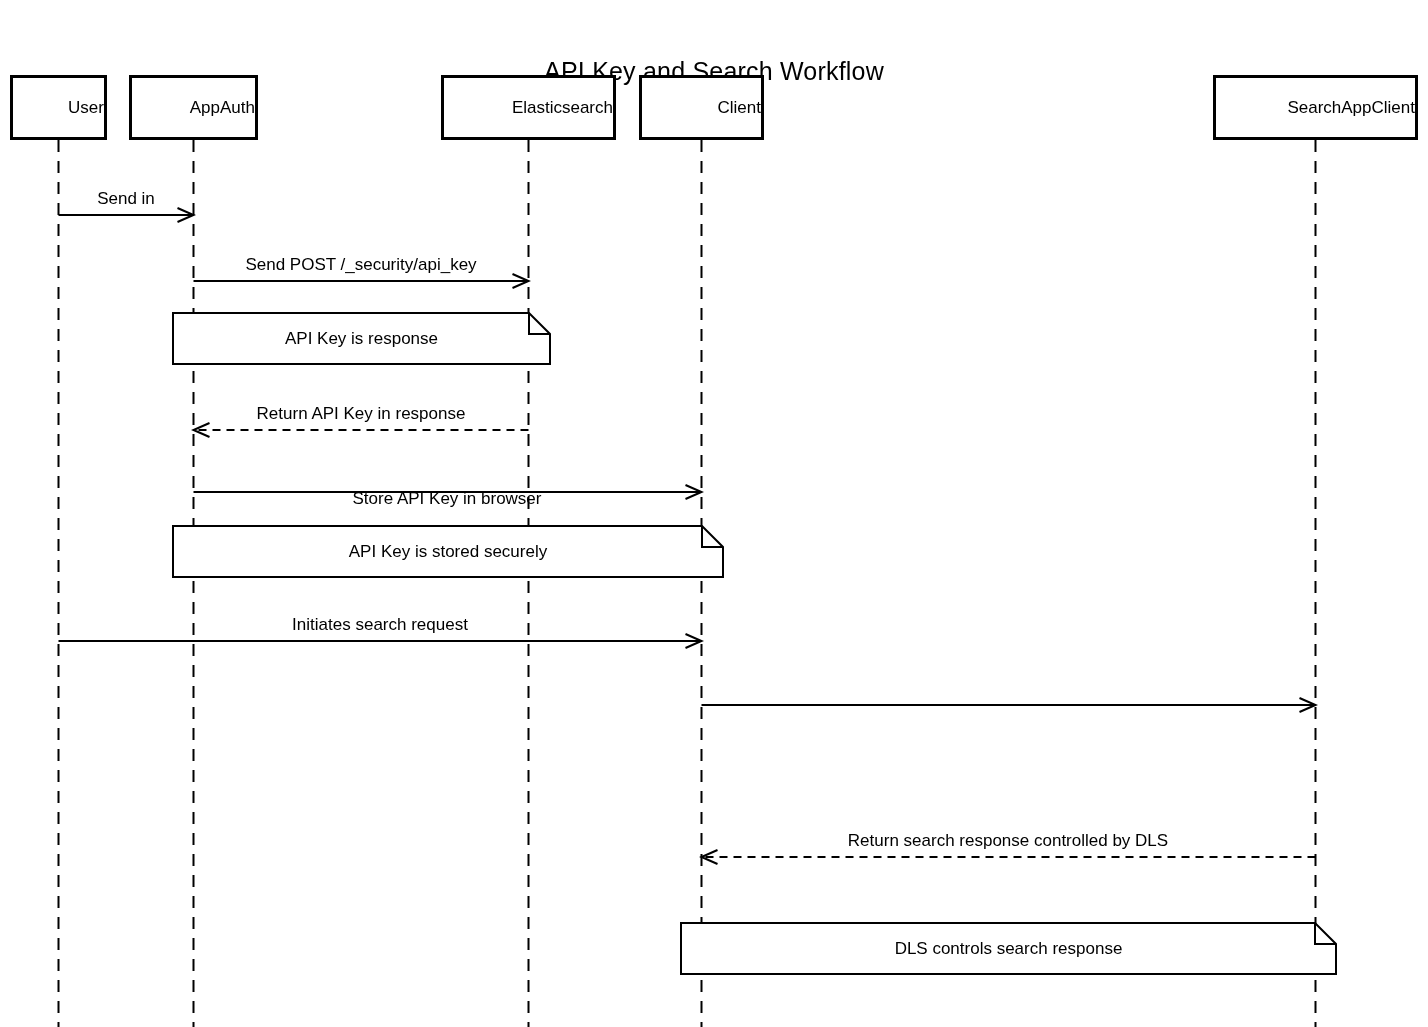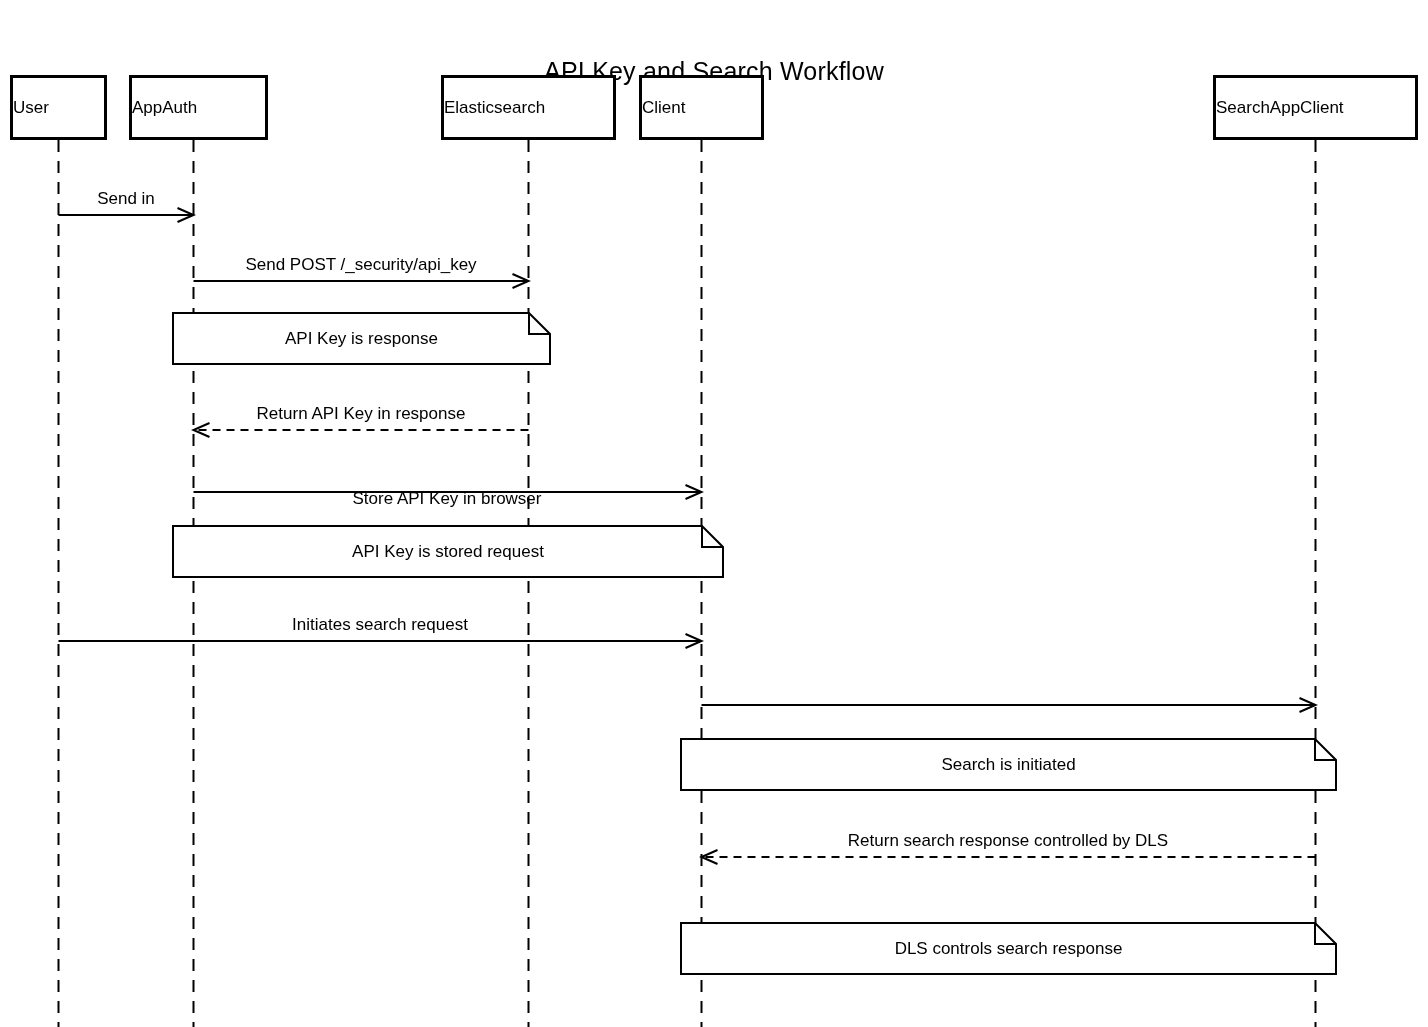--- a/index.html
+++ b/index.html
@@ -10,21 +10,21 @@
     overflow:hidden;
   }
   .title {
     position:absolute; top:9px; left:0; width:100%;
     text-align:center; font-size:25px; letter-spacing:0.2px;margin-top:48px;
   }
   svg.layer { position:absolute; top:0; left:0; }
   .actor {
     position:absolute; top:75px; height:65px;
     border:3px solid #000; background:#fff; box-sizing:border-box;
-    display:flex; align-items:center; justify-content:flex-start;
+    display:flex; align-items:center; justify-content:flex-end;
     font-size:17px; white-space:nowrap;
   }
   .msg-label {
     position:absolute; transform:translateX(-50%);
     font-size:17px; line-height:22px; white-space:nowrap;
     background:transparent;
   }
   .note { position:absolute; }
   .note .note-svg { position:absolute; top:0; left:0; }
   .note .note-text {
@@ -68,21 +68,21 @@
       <polyline points="1299.5,698 1315.5,705 1299.5,712"></polyline>
 
       <line x1="1315.5" y1="857" x2="701.5" y2="857" stroke-dasharray="8 6"></line>
       <polyline points="717.5,850 701.5,857 717.5,864"></polyline>
     </g>
   </svg>
 
   <div class="actor" style="left:10px;  width:97px;">
     <span>User</span>
   </div>
-  <div class="actor" style="left:129px; width:139px;">
+  <div class="actor" style="left:129px; width:129px;">
     <span>AppAuth</span>
   </div>
   <div class="actor" style="left:441px; width:175px;">
     <span>Elasticsearch</span>
   </div>
   <div class="actor" style="left:639px; width:125px;">
     <span>Client</span>
   </div>
   <div class="actor" style="left:1213px; width:205px;">
     <span>SearchAppClient</span>
@@ -101,30 +101,23 @@
       <path d="M357 1 V22 H378" fill="none" stroke="#000" stroke-width="2"></path>
     </svg>
     <span class="note-text">API Key is response</span>
   </div>
 
   <div class="note" style="left:172px; top:525px; width:552px; height:53px;">
     <svg class="note-svg" width="552" height="53" viewBox="0 0 552 53">
       <path d="M1 1 H530 L551 22 V52 H1 Z" fill="#ffffff" stroke="#000" stroke-width="2"></path>
       <path d="M530 1 V22 H551" fill="none" stroke="#000" stroke-width="2"></path>
     </svg>
-    <span class="note-text">API Key is stored request</span>
+    <span class="note-text">API Key is stored securely</span>
   </div>
 
-  <div class="note" style="left:680px; top:738px; width:657px; height:53px;">
-    <svg class="note-svg" width="657" height="53" viewBox="0 0 657 53">
-      <path d="M1 1 H635 L656 22 V52 H1 Z" fill="#ffffff" stroke="#000" stroke-width="2"></path>
-      <path d="M635 1 V22 H656" fill="none" stroke="#000" stroke-width="2"></path>
-    </svg>
-    <span class="note-text">Search is initiated</span>
-  </div>
 
   <div class="note" style="left:680px; top:889px; width:657px; height:53px;margin-top:33px;">
     <svg class="note-svg" width="657" height="53" viewBox="0 0 657 53">
       <path d="M1 1 H635 L656 22 V52 H1 Z" fill="#ffffff" stroke="#000" stroke-width="2"></path>
       <path d="M635 1 V22 H656" fill="none" stroke="#000" stroke-width="2"></path>
     </svg>
     <span class="note-text">DLS controls search response</span>
   </div>
 
 </div>

